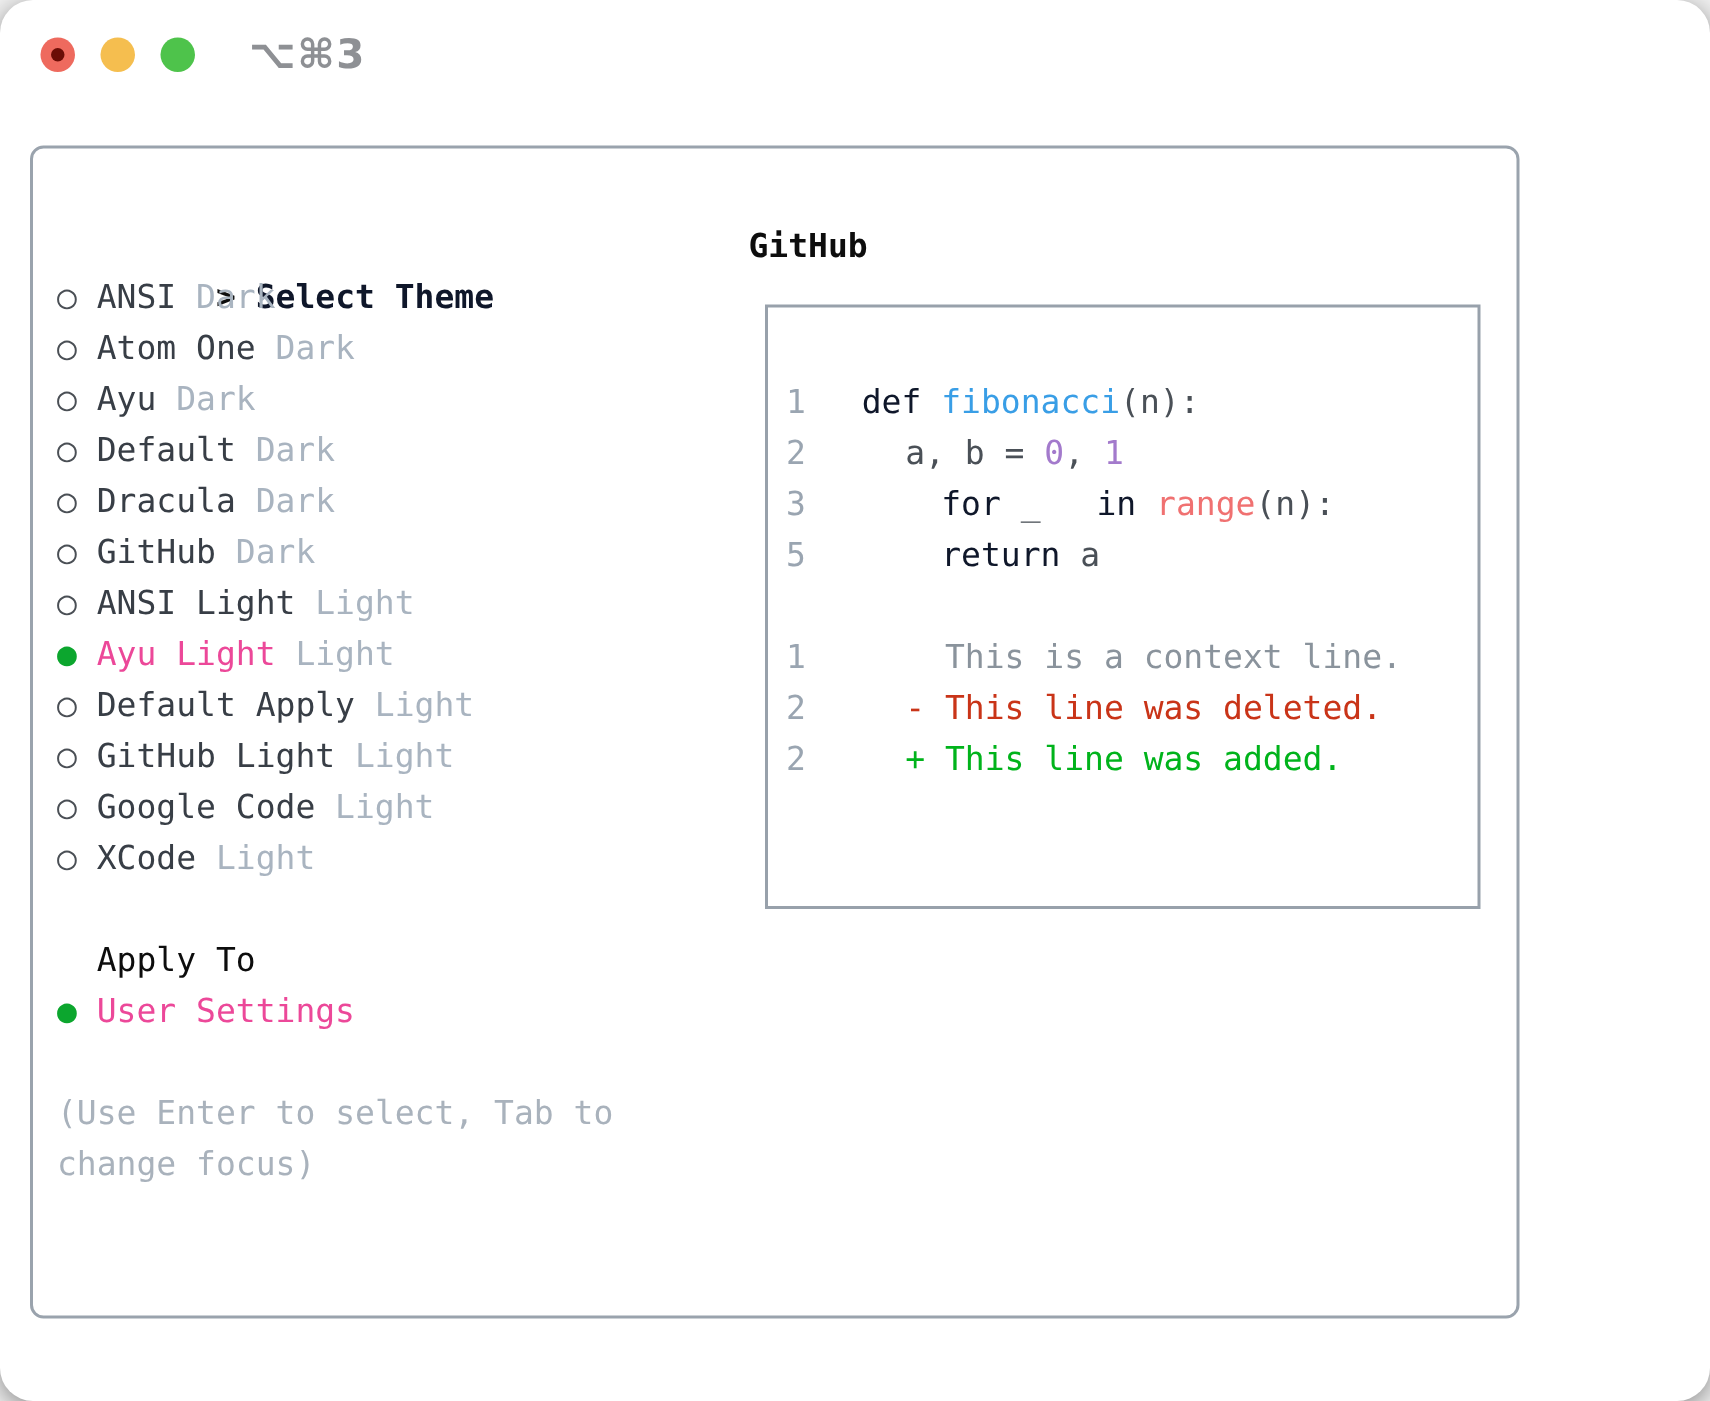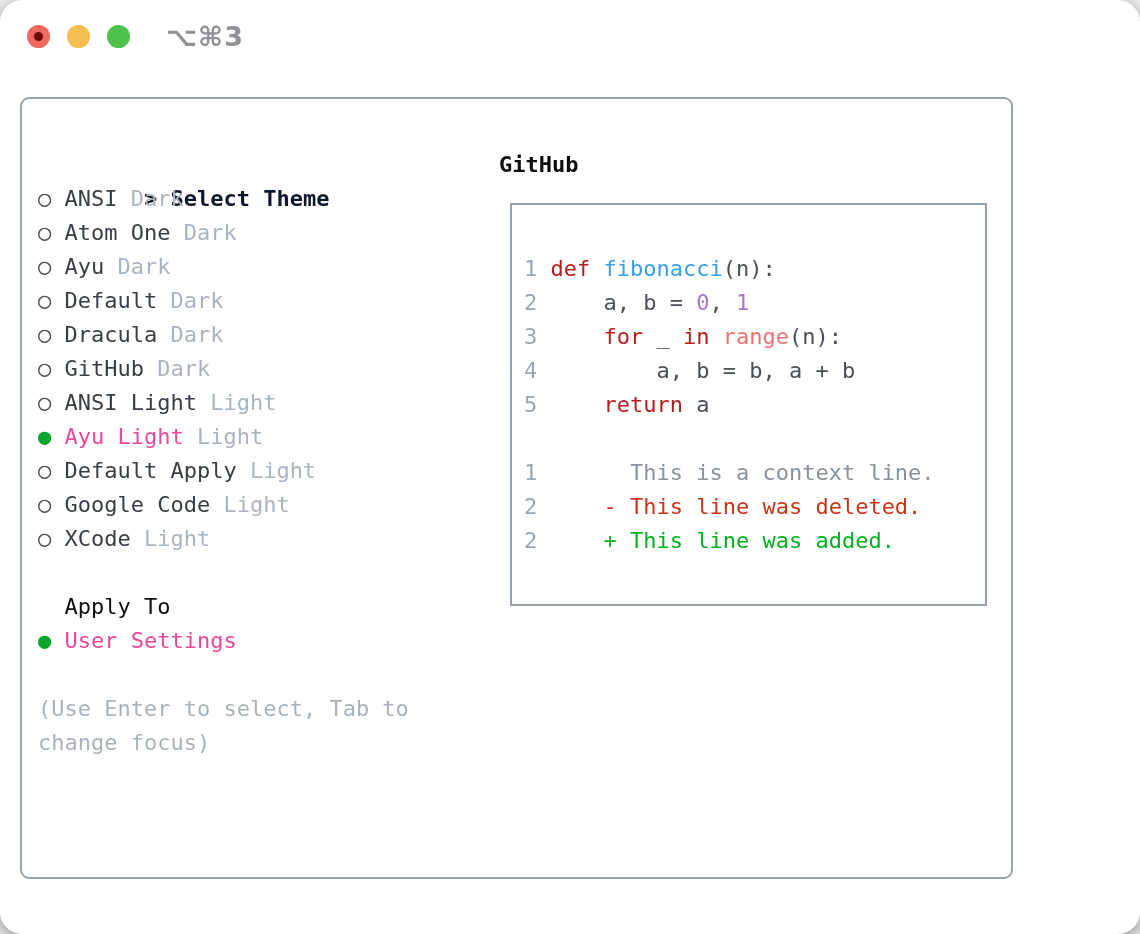--- a/index.html
+++ b/index.html
@@ -98,21 +98,21 @@
     padding: 47px 0 0 12px;
     overflow: hidden;
   }
   .code-line {
     height: 34px;
     line-height: 34px;
     font-size: 22px;
     white-space: pre;
   }
   .tk-ln   { color: #9aa5b1; }
-  .tk-kw   { color: #b91c1c; }
+  .tk-kw   { color: #0f172a; margin-left: 24px; }
   .tk-fn   { color: #399ee6; }
   .tk-num  { color: #a37acc; }
   .tk-call { color: #f07171; }
   .tk-fg   { color: #4a5057; }
   .tk-ctx  { color: #8a939c; }
   .tk-del  { color: #c93418; }
   .tk-add  { color: #00b31b; margin-top: 24px; }
 </style>
 </head>
 <body>
@@ -138,20 +138,21 @@
       <div id="theme-list">
           <div class="row"><span class="bullet">○</span><span class="theme-name">ANSI</span><span class="variant">Dark</span></div>
           <div class="row"><span class="bullet">○</span><span class="theme-name">Atom One</span><span class="variant">Dark</span></div>
           <div class="row"><span class="bullet">○</span><span class="theme-name">Ayu</span><span class="variant">Dark</span></div>
           <div class="row"><span class="bullet">○</span><span class="theme-name">Default</span><span class="variant">Dark</span></div>
           <div class="row"><span class="bullet">○</span><span class="theme-name">Dracula</span><span class="variant">Dark</span></div>
           <div class="row"><span class="bullet">○</span><span class="theme-name">GitHub</span><span class="variant">Dark</span></div>
           <div class="row"><span class="bullet">○</span><span class="theme-name">ANSI Light</span><span class="variant">Light</span></div>
           <div class="row"><span class="bullet sel">●</span><span class="theme-name sel">Ayu Light</span><span class="variant">Light</span></div>
           <div class="row"><span class="bullet">○</span><span class="theme-name">Default Apply</span><span class="variant">Light</span></div>
+          <div class="row"><span class="bullet">○</span><span class="theme-name">GitHub Light</span><span class="variant">Light</span></div>
           <div class="row"><span class="bullet">○</span><span class="theme-name">Google Code</span><span class="variant">Light</span></div>
           <div class="row"><span class="bullet">○</span><span class="theme-name">XCode</span><span class="variant">Light</span></div>
         </div>
 
       <div class="row"></div>
 
       <div class="row apply-hdr">Apply To</div>
 
       <div id="apply-list">
           <div class="row"><span class="bullet sel">●</span><span class="theme-name sel">User Settings</span></div>
@@ -162,21 +163,20 @@
       <div class="row help">(Use Enter to select, Tab to</div>
       <div class="row help">change focus)</div>
     </div>
 
     <div class="preview-title">GitHub</div>
 
     <div class="code-box">
         <div class="code-line"><span class="tk-ln">1 </span><span class="tk-kw">def</span><span class="tk-fg"> </span><span class="tk-fn">fibonacci</span><span class="tk-fg">(n):</span></div>
         <div class="code-line"><span class="tk-ln">2 </span><span class="tk-fg">    a, b = </span><span class="tk-num">0</span><span class="tk-fg">, </span><span class="tk-num">1</span></div>
         <div class="code-line"><span class="tk-ln">3 </span><span class="tk-fg">    </span><span class="tk-kw">for</span><span class="tk-fg"> _ </span><span class="tk-kw">in</span><span class="tk-fg"> </span><span class="tk-call">range</span><span class="tk-fg">(n):</span></div>
-        <div class="code-line"><span class="tk-ln">4 </span><span class="tk-fg">        a, b = b, a + b</span></div>
         <div class="code-line"><span class="tk-ln">5 </span><span class="tk-fg">    </span><span class="tk-kw">return</span><span class="tk-fg"> a</span></div>
         <div class="code-line"></div>
         <div class="code-line"><span class="tk-ln">1 </span><span class="tk-ctx">      This is a context line.</span></div>
         <div class="code-line"><span class="tk-ln">2 </span><span class="tk-del">    - This line was deleted.</span></div>
         <div class="code-line"><span class="tk-ln">2 </span><span class="tk-add">    + This line was added.</span></div>
       </div>
 
   </div>
 </div>
 

